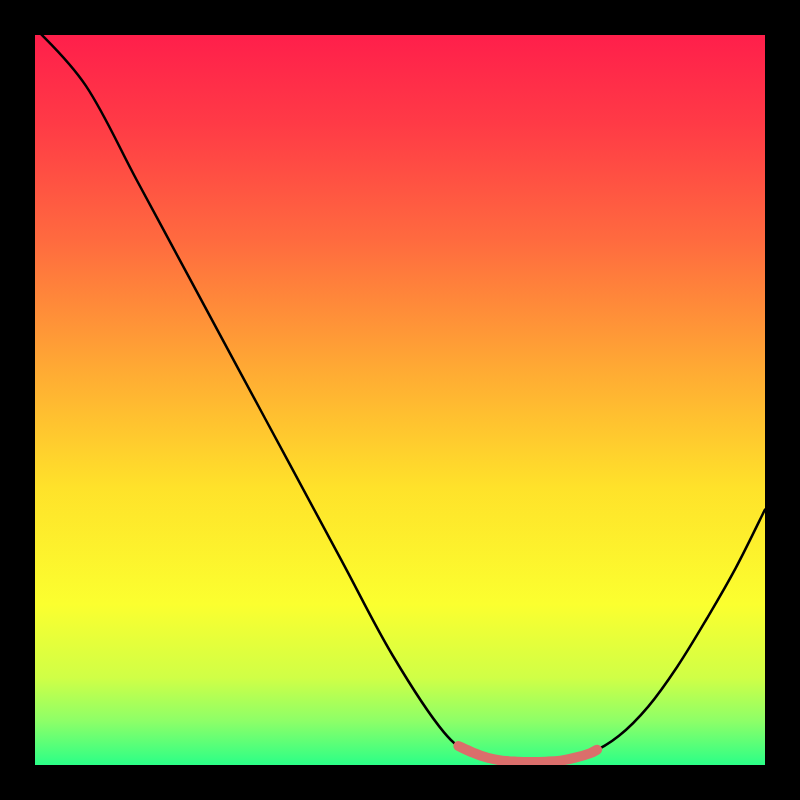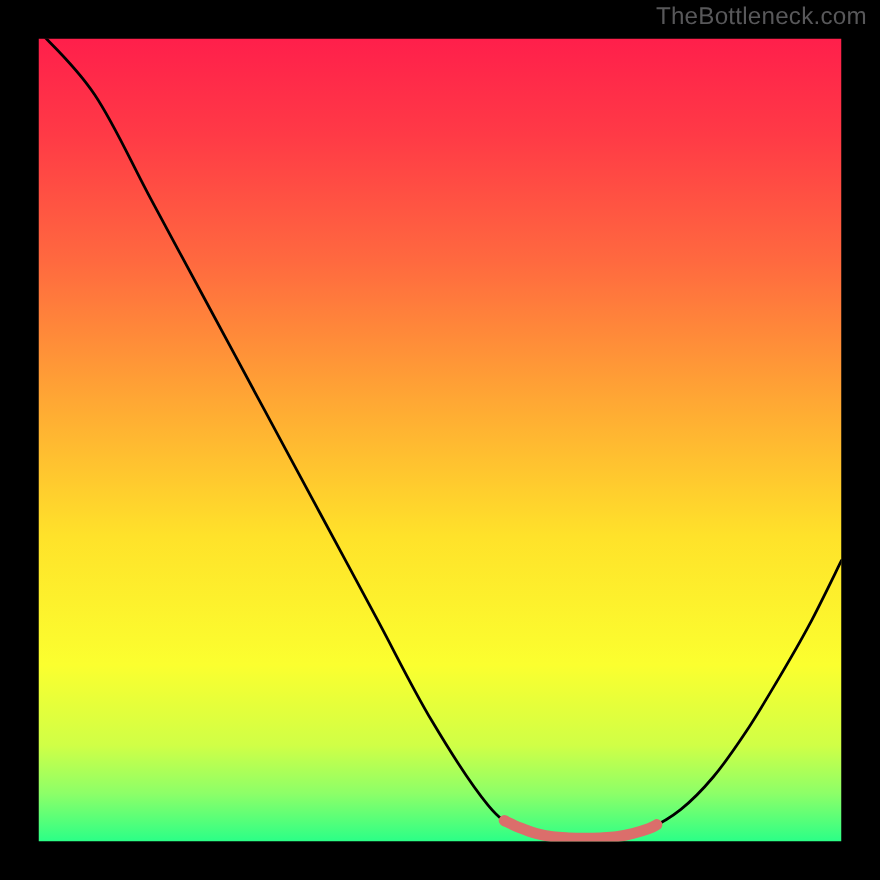--- a/index.html
+++ b/index.html
@@ -33,21 +33,20 @@
     height: 730px;
   }
   svg {
     display: block;
   }
 </style>
 </head>
 <body>
 
 <div class="container">
-  <div class="watermark">TheBottleneck.com</div>
   <div class="plot-wrap">
     <svg id="chart-svg" width="730" height="730" viewBox="0 0 730 730">
         <defs>
           <linearGradient id="bg-grad" x1="0" y1="0" x2="0" y2="1">
             <stop offset="0%" stop-color="#ff1f4b"></stop>
             <stop offset="12%" stop-color="#ff3a46"></stop>
             <stop offset="28.000000000000004%" stop-color="#ff6a3f"></stop>
             <stop offset="45%" stop-color="#ffa734"></stop>
             <stop offset="62%" stop-color="#ffe22a"></stop>
             <stop offset="78%" stop-color="#fbff2f"></stop>

